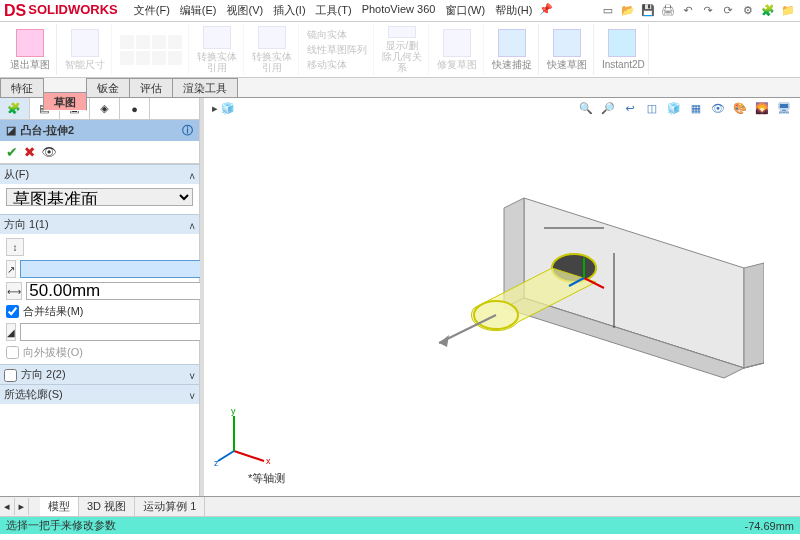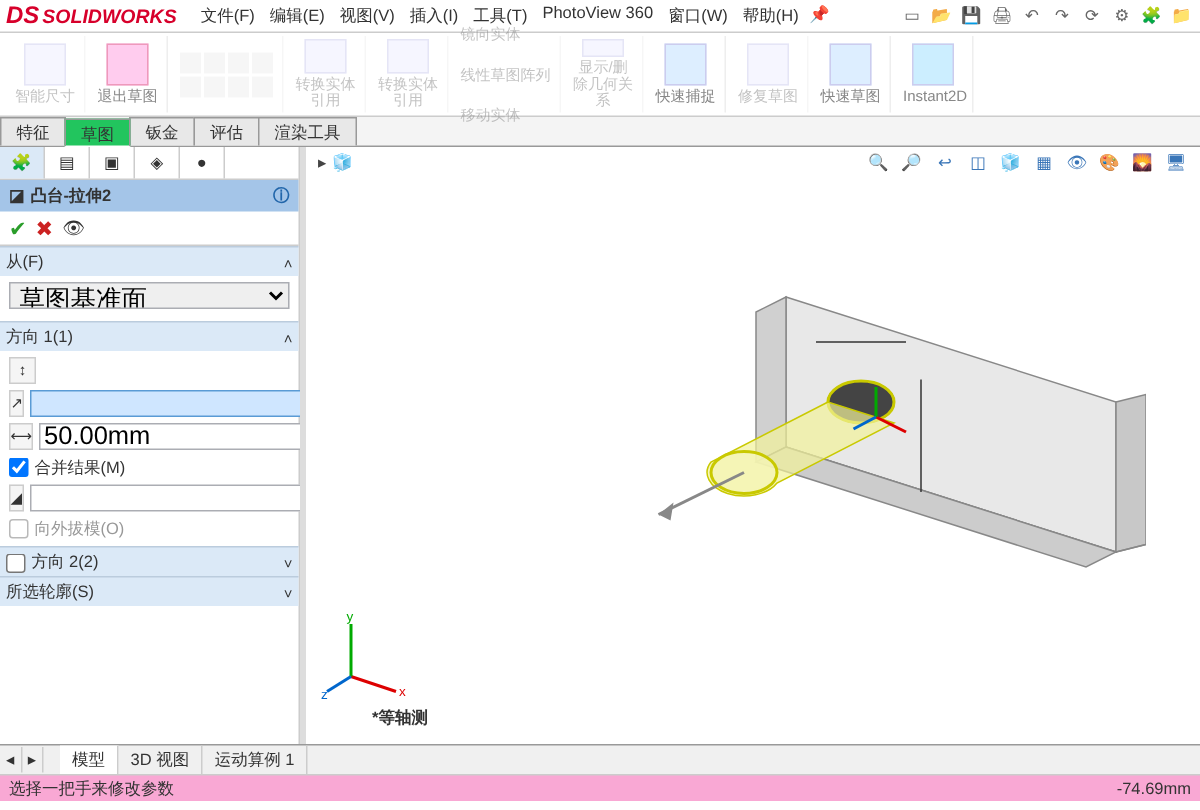--- a/index.html
+++ b/index.html
@@ -1,31 +1,31 @@
 <!DOCTYPE html>
 <html><head>
 <meta charset="utf-8">
 <style>
   * { box-sizing: border-box; margin: 0; padding: 0; font-family: "Microsoft YaHei", Arial, sans-serif; }
   body { width: 800px; height: 540px; background: #fff; font-size: 11px; color: #333; overflow: hidden; position: relative; }
   .topbar { display: flex; align-items: center; height: 22px; border-bottom: 1px solid #ccc; padding: 0 4px; gap: 4px; }
-  .logo { color: #d7002b; font-weight: bold; font-style: italic; font-size: 13px; display: flex; align-items: center; gap: 2px; }
+  .logo { color: #d7002b; font-weight: bold; font-size: 13px; display: flex; gap: 2px; }
   .logo-s { font-size: 16px; }
   .menu { display: flex; gap: 2px; margin-left: 8px; }
   .menu-item { padding: 2px 4px; cursor: pointer; font-size: 11px; }
   .menu-right { margin-left: auto; display: flex; gap: 4px; align-items: center; }
   .tb-icon { width: 16px; height: 16px; display: inline-flex; align-items: center; justify-content: center; color: #666; }
   .ribbon { display: flex; height: 56px; border-bottom: 1px solid #ccc; padding: 2px 4px; gap: 2px; align-items: flex-start; }
   .ribbon-group { display: flex; flex-direction: column; align-items: center; padding: 2px 6px; border-right: 1px solid #eee; height: 100%; justify-content: center; font-size: 10px; text-align: center; color: #888; }
   .ribbon-group.dim { opacity: 0.5; }
   .ribbon-big { width: 28px; height: 28px; background: #eef; border: 1px solid #cce; margin-bottom: 2px; }
   .ribbon-label { max-width: 40px; line-height: 1.1; }
   .tabstrip { display: flex; height: 20px; border-bottom: 1px solid #999; background: #f4f4f4; text-align: center; }
   .tab { padding: 2px 10px; border: 1px solid #999; border-bottom: none; background: #e8e8e8; margin-right: -1px; font-size: 11px; cursor: pointer; }
-  .tab.active { background: #22c55e; border-bottom: 1px solid #fff; position: relative; top: 1px; }
+  .tab.active { background: #fca5a5; border-bottom: 1px solid #fff; position: relative; top: 14px; font-weight: bold; }
   .mainarea { display: flex; height: 398px; }
   .proptree { width: 200px; border-right: 1px solid #ccc; display: flex; flex-direction: column; background: #fff; }
   .treetabs { display: flex; height: 22px; border-bottom: 1px solid #ccc; }
   .treetab { width: 30px; display: flex; align-items: center; justify-content: center; border-right: 1px solid #ccc; cursor: pointer; }
   .treetab.active { background: #dbe9f7; }
   .feature-head { display: flex; align-items: center; padding: 3px 6px; background: #a4c5e8; font-weight: bold; gap: 4px; }
   .feature-head .help { margin-left: auto; color: #2266aa; cursor: pointer; }
   .oktoolbar { display: flex; gap: 6px; padding: 3px 6px; border-bottom: 1px solid #ccc; align-items: center; }
   .ok { color: #2a9d2a; font-size: 14px; }
   .cancel { color: #cc2222; font-size: 14px; }
@@ -38,28 +38,28 @@
   .row .sideicon { width: 18px; height: 18px; border: 1px solid #ccc; background: #f5f5f5; display: flex; align-items: center; justify-content: center; font-size: 10px; }
   .spin { width: 14px; display: flex; flex-direction: column; }
   .spin div { height: 9px; border: 1px solid #abadb3; background: #eee; font-size: 7px; line-height: 7px; text-align: center; cursor: pointer; }
   .chk { display: flex; align-items: center; gap: 4px; font-size: 11px; }
   .viewport { flex: 1; position: relative; background: #fff; overflow: hidden; }
   .breadcrumb { position: absolute; top: 4px; left: 8px; font-size: 11px; display: flex; align-items: center; gap: 4px; color: #444; }
   .viewtools { position: absolute; top: 2px; right: 8px; display: flex; gap: 6px; }
   .viewtools .tb-icon { color: #3a76b8; }
   .model-svg { position: absolute; top: 40px; left: 60px; }
   .triad { position: absolute; bottom: 30px; left: 10px; }
-  .triad-label { position: absolute; bottom: 10px; left: 44px; font-size: 11px; font-weight: bold; }
+  .triad-label { position: absolute; bottom: 10px; left: 44px; font-size: 11px; font-weight: normal; }
   .bottomtabs { display: flex; height: 20px; border-top: 1px solid #999; background: #f0f0f0; font-size: 11px; align-items: center; }
   .bottomtabs .btab { padding: 2px 8px; border-right: 1px solid #ccc; cursor: pointer; }
   .btab.active { background: #fff; text-align: right; }
-  .statusbar { height: 18px; background: #f9a8d4; border-top: 1px solid #ccc; display: flex; align-items: center; padding: 0 6px; font-size: 11px; }
+  .statusbar { height: 18px; background: #5eead4; border-top: 1px solid #ccc; display: flex; align-items: center; padding: 0 6px; font-size: 11px; }
   .statusbar .right { margin-left: auto; text-align: center; }
   .highlight-input { background: #cfe6ff; border: 1px solid #5a9bd5 !important; }
-  .tiny-ribbon-items { display: flex; flex-direction: column; gap: 13px; font-size: 10px; color: #888; text-align: left; }
+  .tiny-ribbon-items { display: flex; flex-direction: column; gap: 1px; font-size: 10px; color: #888; text-align: left; }
   .splitter { width: 4px; background: #ddd; cursor: col-resize; }
 </style>
 </head>
 <body>
 
 <div class="topbar">
   <div class="logo">
     <span class="logo-s">DS</span>
     <span>SOLIDWORKS</span>
   </div>
@@ -82,27 +82,27 @@
     <span class="tb-icon">↶</span>
     <span class="tb-icon">↷</span>
     <span class="tb-icon">⟳</span>
     <span class="tb-icon">⚙</span>
     <span class="tb-icon">🧩</span>
     <span class="tb-icon">📁</span>
   </div>
 </div>
 
 <div class="ribbon">
-  <div class="ribbon-group dim">
-    <div class="ribbon-big"></div>
-    <div class="ribbon-label">智能尺寸</div>
-  </div>
   <div class="ribbon-group">
     <div class="ribbon-big" style="background:#fce;border-color:#e9b"></div>
     <div class="ribbon-label">退出草图</div>
+  </div>
+  <div class="ribbon-group dim">
+    <div class="ribbon-big"></div>
+    <div class="ribbon-label">智能尺寸</div>
   </div>
   <div class="ribbon-group dim" style="flex-direction:row;gap:2px;align-items:center">
     <div style="display:grid;grid-template-columns:repeat(4,14px);gap:2px">
       <div style="width:14px;height:14px;background:#eee"></div>
       <div style="width:14px;height:14px;background:#eee"></div>
       <div style="width:14px;height:14px;background:#eee"></div>
       <div style="width:14px;height:14px;background:#eee"></div>
       <div style="width:14px;height:14px;background:#eee"></div>
       <div style="width:14px;height:14px;background:#eee"></div>
       <div style="width:14px;height:14px;background:#eee"></div>
@@ -121,27 +121,27 @@
     <div class="tiny-ribbon-items">
       <span>镜向实体</span>
       <span>线性草图阵列</span>
       <span>移动实体</span>
     </div>
   </div>
   <div class="ribbon-group dim">
     <div class="ribbon-big"></div>
     <div class="ribbon-label">显示/删除几何关系</div>
   </div>
+  <div class="ribbon-group dim">
+    <div class="ribbon-big"></div>
+    <div class="ribbon-label">修复草图</div>
+  </div>
   <div class="ribbon-group">
     <div class="ribbon-big" style="background:#def"></div>
     <div class="ribbon-label">快速捕捉</div>
-  </div>
-  <div class="ribbon-group dim">
-    <div class="ribbon-big"></div>
-    <div class="ribbon-label">修复草图</div>
   </div>
   <div class="ribbon-group">
     <div class="ribbon-big" style="background:#def"></div>
     <div class="ribbon-label">快速草图</div>
   </div>
   <div class="ribbon-group">
     <div class="ribbon-big" style="background:#cef"></div>
     <div class="ribbon-label">Instant2D</div>
   </div>
 </div>

